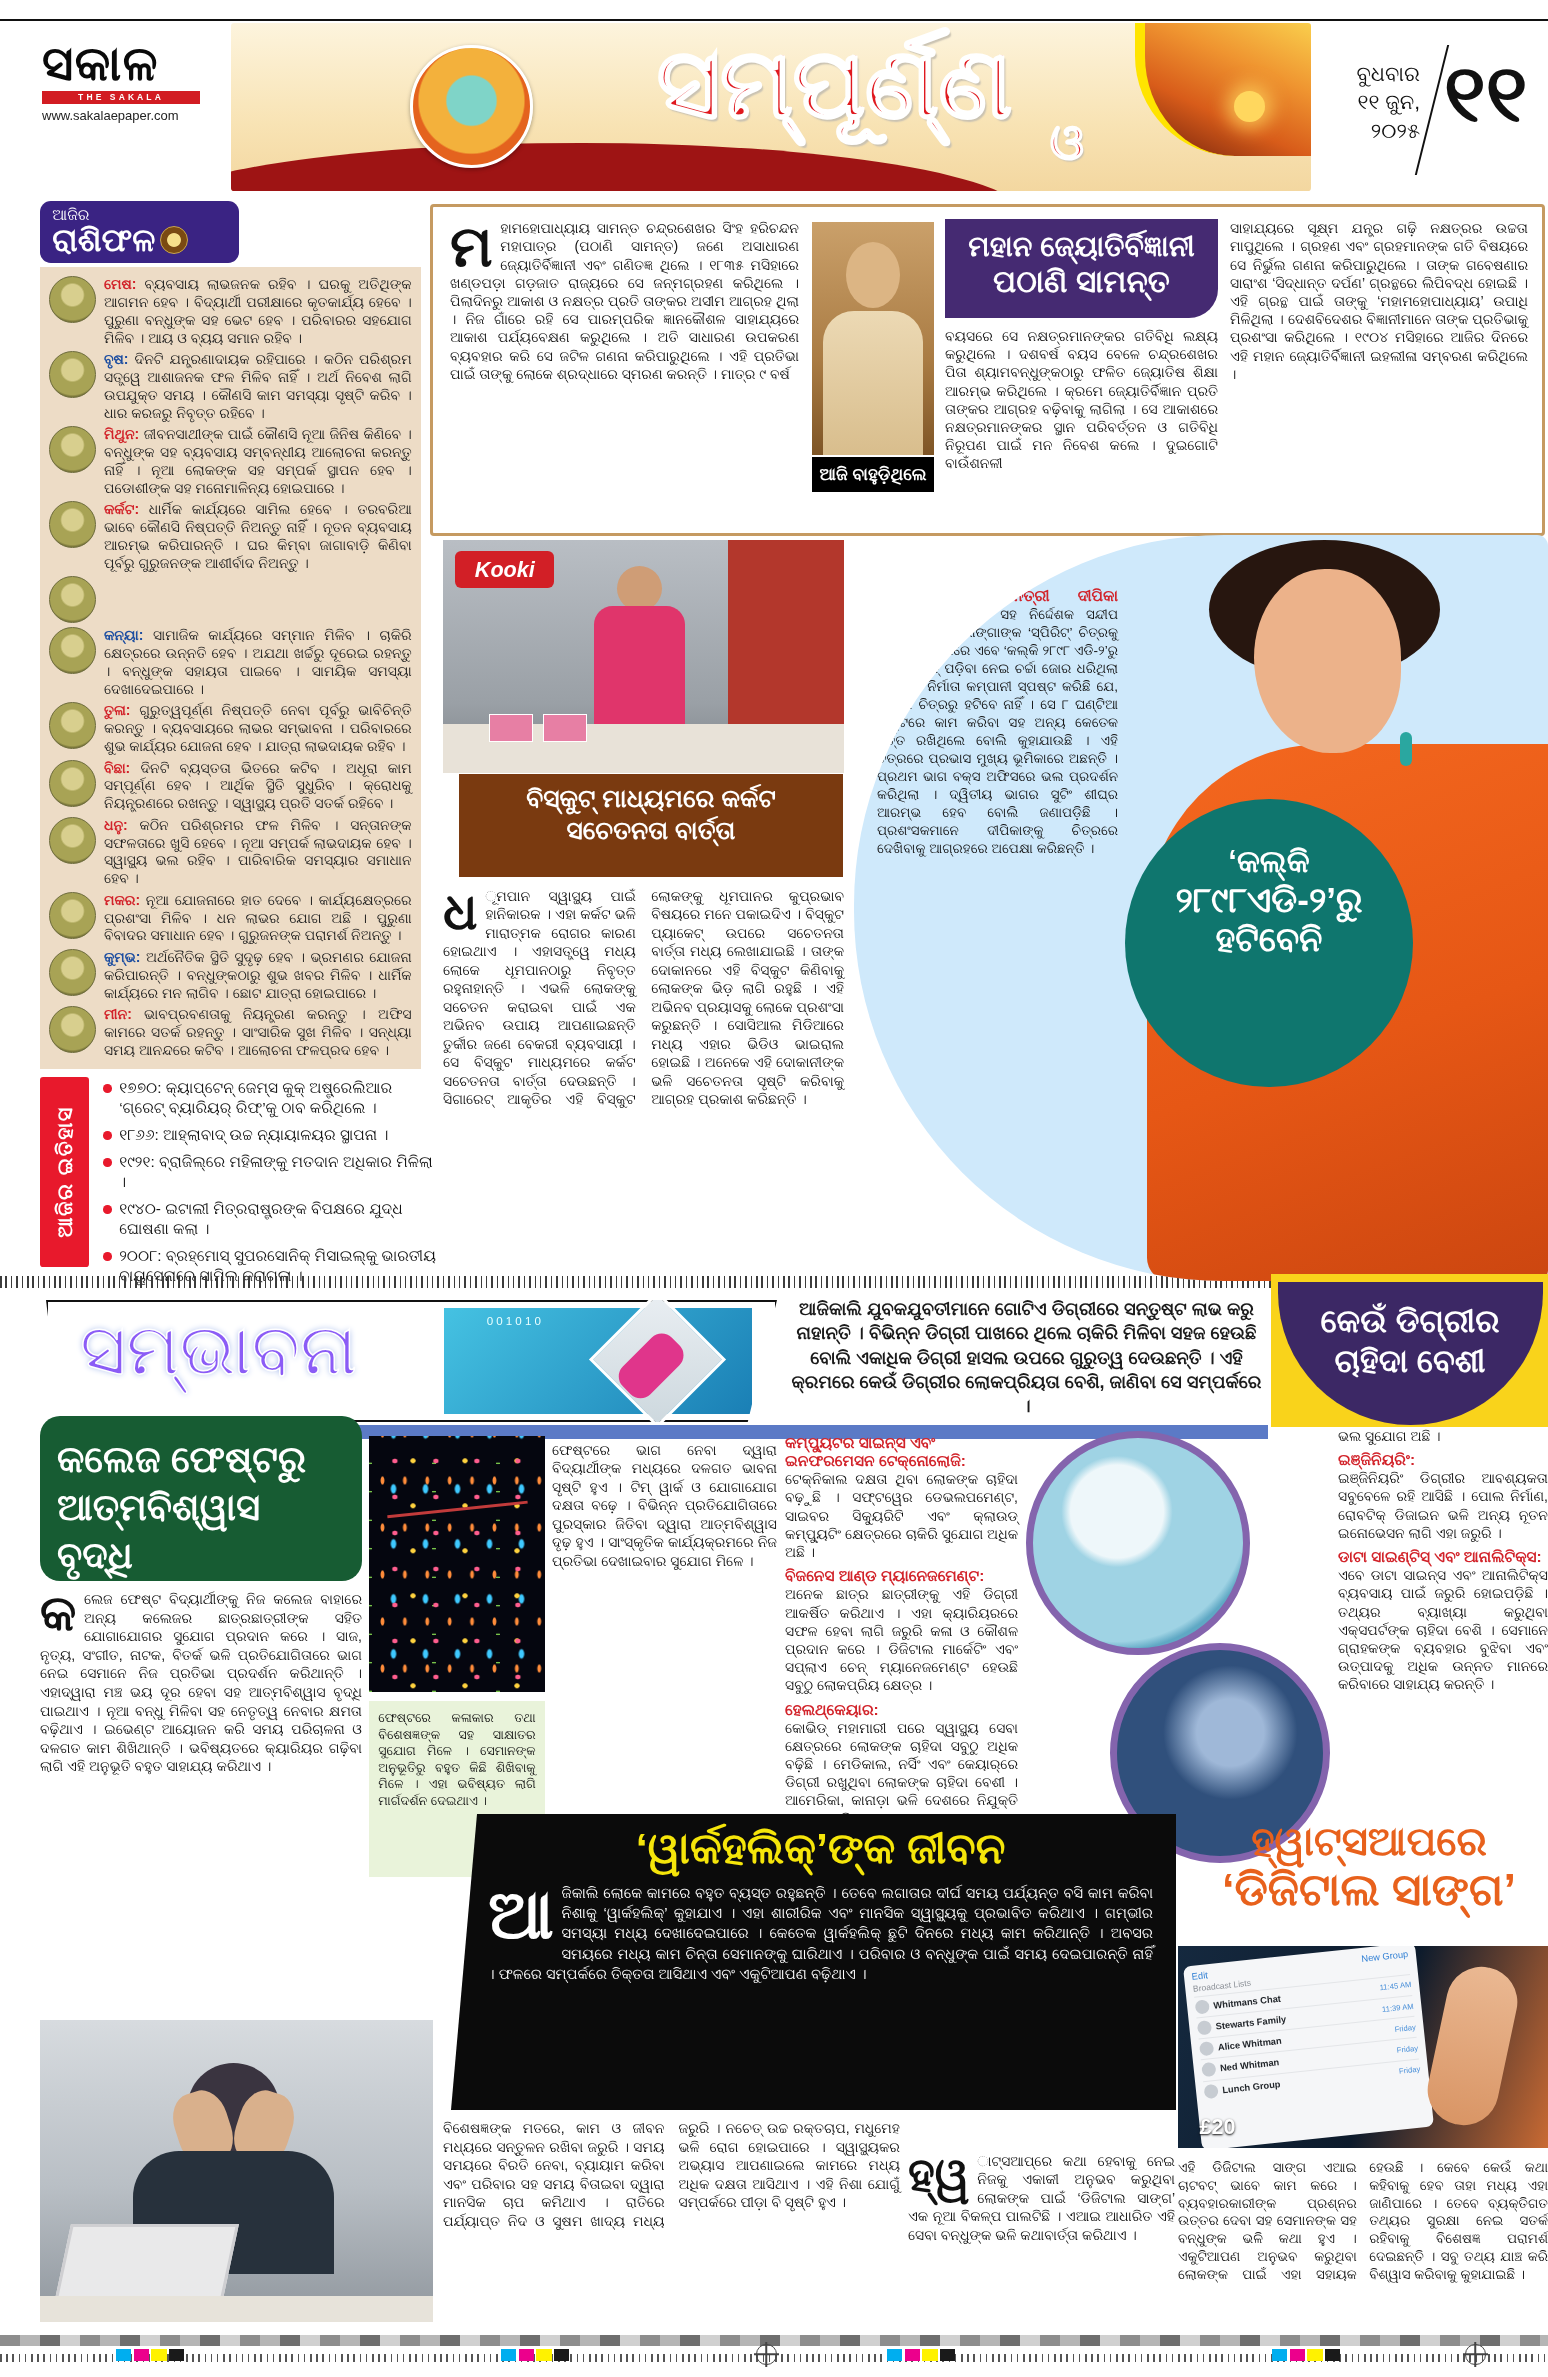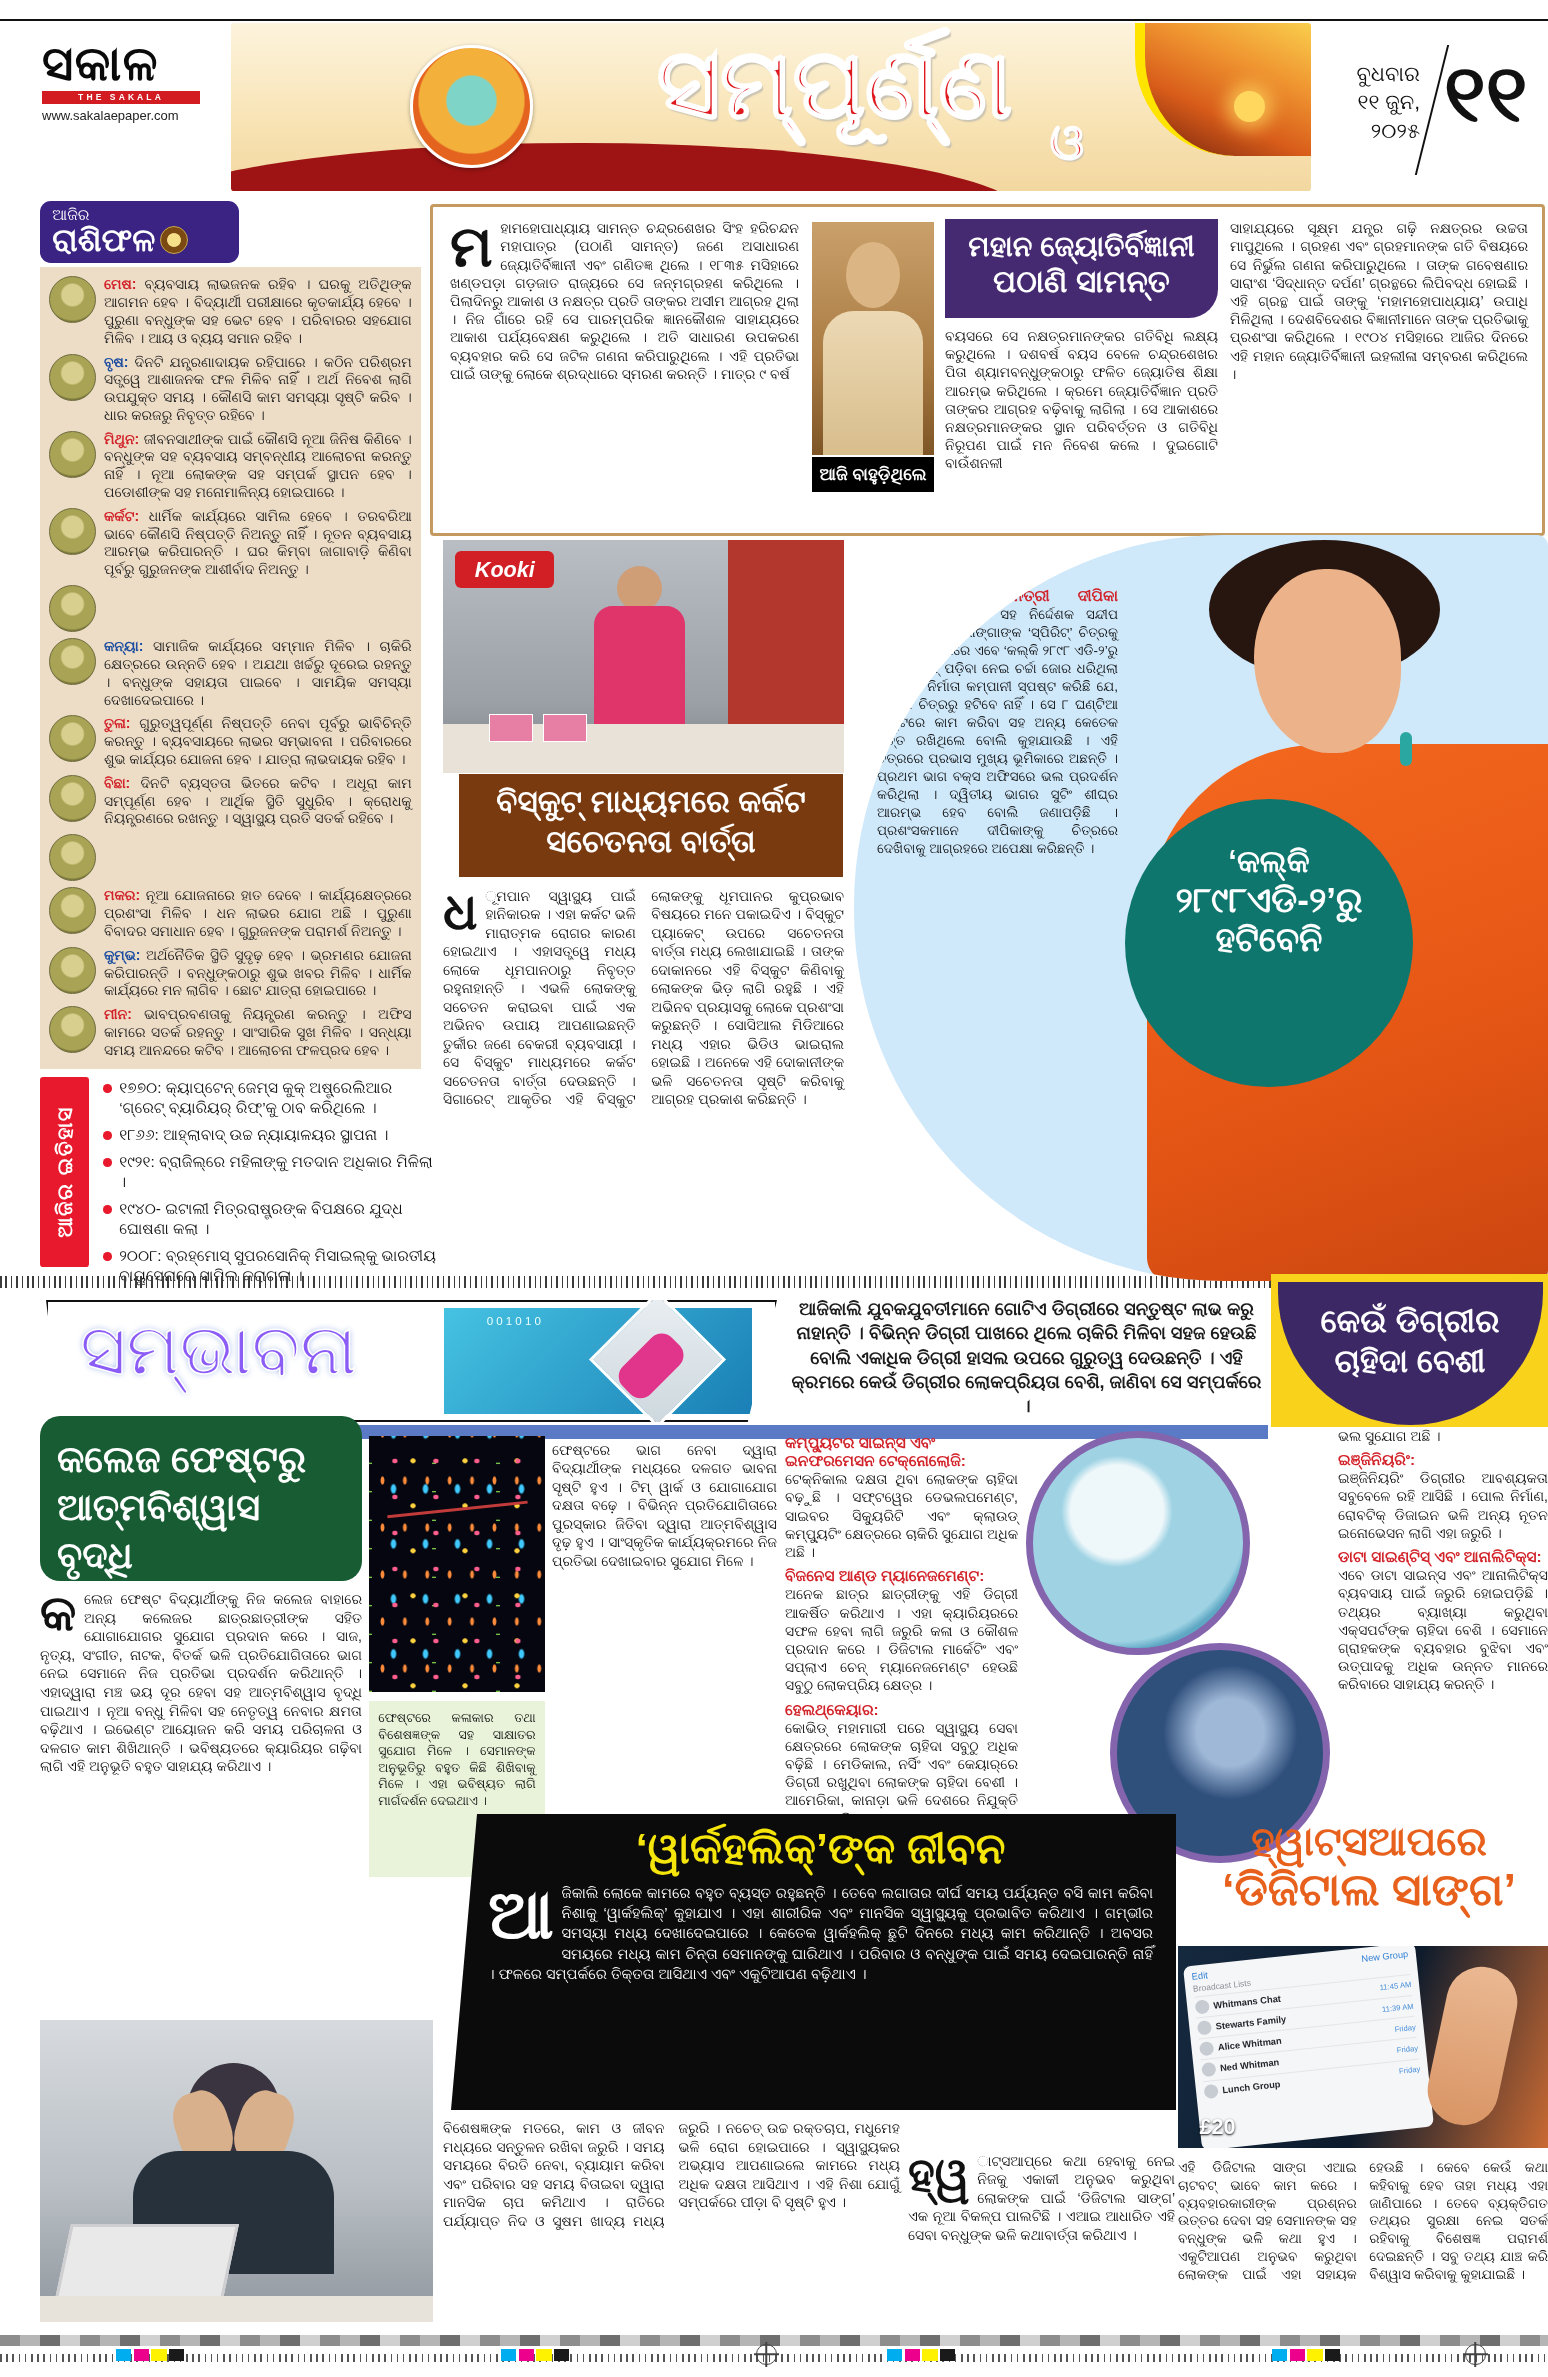--- a/index.html
+++ b/index.html
@@ -90,21 +90,21 @@
   #biscuit-photo .door{position:absolute;right:0;top:0;width:116px;height:100%;background:#b3372c;}
   #biscuit-photo .sign{position:absolute;left:12.3px;top:10.8px;width:99px;height:37px;background:#d21f26;
     border-radius:6.2px;color:#fff;font-size:21.6px;font-weight:bold;font-style:italic;text-align:center;line-height:37px;}
   #biscuit-photo .man{position:absolute;left:151px;top:66px;width:91px;height:123px;border-radius:18.5px 18.5px 0 0;
     background:#e0356b;}
   #biscuit-photo .man-head{position:absolute;left:174px;top:26px;width:45px;height:45px;border-radius:50%;background:#cf9d76;}
   #biscuit-photo .table{position:absolute;left:0;bottom:0;width:100%;height:49px;background:#e8e2d8;}
   #biscuit-photo .box1,#biscuit-photo .box2{position:absolute;bottom:31px;width:42px;height:26px;background:#e77fa4;border:1.5px solid #fff;}
   #biscuit-photo .box1{left:46px;} #biscuit-photo .box2{left:100px;}
   #biscuit-headline{left:459px;top:774px;width:384px;height:103px;background:#7a3a10;color:#fff;
-    text-align:center;font-weight:bold;font-size:31px;line-height:1.3;padding-top:7.7px;box-sizing:border-box;}
+    text-align:center;font-weight:bold;font-size:25px;line-height:1.3;padding-top:7.7px;box-sizing:border-box;}
   #biscuit-body{left:443px;top:887px;width:401px;height:387px;column-count:2;column-gap:15.4px;
     font-size:14px;line-height:1.32;}
   #biscuit-body .dc{font-size:51px;}
 
   
   #deepika{left:854px;top:535px;width:694px;height:746px;background:#cfe9fb;
     border-radius:370px 10.8px 10.8px 370px / 370px 10.8px 10.8px 370px;overflow:hidden;}
   #deepika .dp-orange{position:absolute;right:0;bottom:0;width:401px;height:72%;
     background:linear-gradient(160deg,#f4681f 0%,#e65715 55%,#cc4610 100%);border-radius:177px 0 0 23px;}
   #deepika .dp-hair{position:absolute;right:108px;top:4.6px;width:231px;height:139px;border-radius:50%;background:#27160f;}
@@ -285,20 +285,21 @@
     <div class="rz">
       <span class="zicon"></span>
       <span class="ztext"><b class="zsign">ତୁଳା:</b> <span>ଗୁରୁତ୍ୱପୂର୍ଣ୍ଣ ନିଷ୍ପତ୍ତି ନେବା ପୂର୍ବରୁ ଭାବିଚିନ୍ତି କରନ୍ତୁ । ବ୍ୟବସାୟରେ ଲାଭର ସମ୍ଭାବନା । ପରିବାରରେ ଶୁଭ କାର୍ଯ୍ୟର ଯୋଜନା ହେବ । ଯାତ୍ରା ଲାଭଦାୟକ ରହିବ ।</span></span>
     </div>
     <div class="rz">
       <span class="zicon"></span>
       <span class="ztext"><b class="zsign">ବିଛା:</b> <span>ଦିନଟି ବ୍ୟସ୍ତତା ଭିତରେ କଟିବ । ଅଧୂରା କାମ ସମ୍ପୂର୍ଣ୍ଣ ହେବ । ଆର୍ଥିକ ସ୍ଥିତି ସୁଧୁରିବ । କ୍ରୋଧକୁ ନିୟନ୍ତ୍ରଣରେ ରଖନ୍ତୁ । ସ୍ୱାସ୍ଥ୍ୟ ପ୍ରତି ସତର୍କ ରହିବେ ।</span></span>
     </div>
     <div class="rz">
       <span class="zicon"></span>
+      <span class="ztext"><b class="zsign">ଧନୁ:</b> <span>କଠିନ ପରିଶ୍ରମର ଫଳ ମିଳିବ । ସନ୍ତାନଙ୍କ ସଫଳତାରେ ଖୁସି ହେବେ । ନୂଆ ସମ୍ପର୍କ ଲାଭଦାୟକ ହେବ । ସ୍ୱାସ୍ଥ୍ୟ ଭଲ ରହିବ । ପାରିବାରିକ ସମସ୍ୟାର ସମାଧାନ ହେବ ।</span></span>
     </div>
     <div class="rz">
       <span class="zicon"></span>
       <span class="ztext"><b class="zsign">ମକର:</b> <span>ନୂଆ ଯୋଜନାରେ ହାତ ଦେବେ । କାର୍ଯ୍ୟକ୍ଷେତ୍ରରେ ପ୍ରଶଂସା ମିଳିବ । ଧନ ଲାଭର ଯୋଗ ଅଛି । ପୁରୁଣା ବିବାଦର ସମାଧାନ ହେବ । ଗୁରୁଜନଙ୍କ ପରାମର୍ଶ ନିଅନ୍ତୁ ।</span></span>
     </div>
     <div class="rz">
       <span class="zicon"></span>
       <span class="ztext"><b class="zsign blue">କୁମ୍ଭ:</b> <span>ଅର୍ଥନୈତିକ ସ୍ଥିତି ସୁଦୃଢ଼ ହେବ । ଭ୍ରମଣର ଯୋଜନା କରିପାରନ୍ତି । ବନ୍ଧୁଙ୍କଠାରୁ ଶୁଭ ଖବର ମିଳିବ । ଧାର୍ମିକ କାର୍ଯ୍ୟରେ ମନ ଲାଗିବ । ଛୋଟ ଯାତ୍ରା ହୋଇପାରେ ।</span></span>
     </div>
     <div class="rz">

